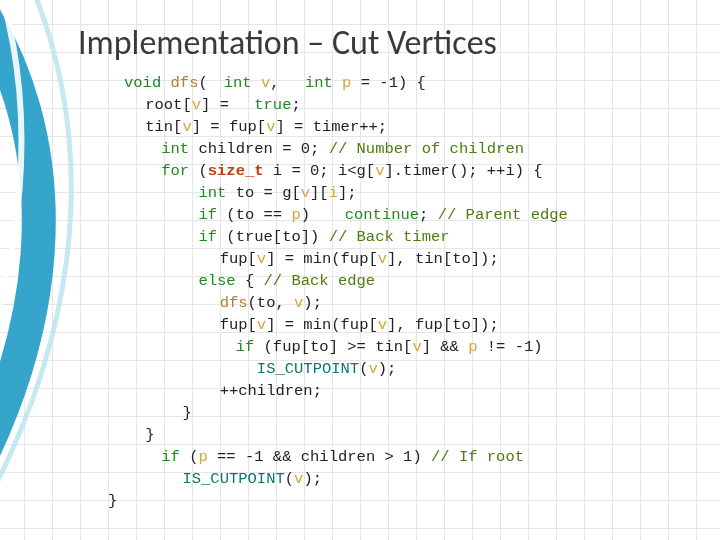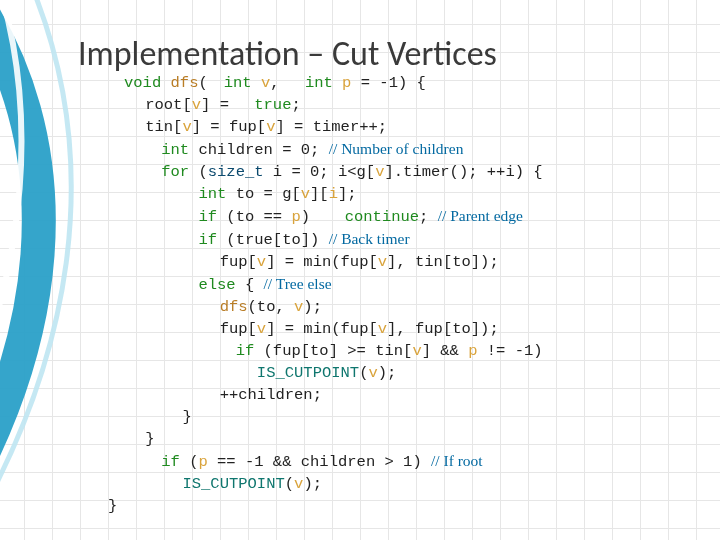--- a/index.html
+++ b/index.html
@@ -20,38 +20,37 @@
     z-index: 0;
   }
   .curves { position: absolute; inset: 0; z-index: 1; pointer-events: none; }
   .title {
     position: absolute;
     left: 78px; top: 22px;
     font-size: 34px;
     color: #3a3a3a;
     font-weight: 400;
     z-index: 2;
-    margin-top: 11px;
   }
   .code-block {
     position: absolute;
     left: 108px; top: 72px;
     font-family: "Courier New", monospace;
     font-size: 15.5px;
     line-height: 22px;
     color: #222;
     white-space: pre;
     z-index: 2;
   }
   .kw   { color: #1f8a1f; padding-left: 16px; }
   .fn   { color: #b97d26; }   
   .var  { color: #d9a33b; }   
-  .cmt  { color: #0369a1; font-family: Liberation Serif, serif; }
+  .cmt  { color: #4d7c0f; }
   .cap  { color: #0f766e; }   
-  .sz   { color: #0c4a6e; }
+  .sz   { color: #c2410c; font-weight: bold; }
 </style>
 </head>
 <body>
 
 <div class="grid-bg"></div>
 
 <svg class="curves" width="720" height="540" viewBox="0 0 720 540">
   <path d="M -40 -20 C 80 140, 60 360, -80 560" stroke="#2aa0c8" stroke-width="34" fill="none" opacity="0.95"></path>
   <path d="M -10 -40 C 50 120, 30 340, -120 560" stroke="#ffffff" stroke-width="6" fill="none" opacity="0.9"></path>
   <path d="M 20 -40 C 110 150, 80 370, -60 580" stroke="#bfe6f2" stroke-width="5" fill="none" opacity="0.9"></path>
@@ -61,21 +60,21 @@
 
 <div class="code-block"><span class="kw">void</span> <span class="fn">dfs</span>(<span class="kw">int</span> <span class="var">v</span><span>, </span><span class="kw">int</span> <span class="var">p</span><span> = -1) {</span>
     <span>root[</span><span class="var">v</span><span>] = </span><span class="kw">true</span><span>;</span>
     <span>tin[</span><span class="var">v</span><span>] = fup[</span><span class="var">v</span><span>] = timer++;</span>
     <span class="kw">int</span><span> children = 0; </span><span class="cmt">// Number of children</span>
     <span class="kw">for</span><span> (</span><span class="sz">size_t</span><span> i = 0; i&lt;g[</span><span class="var">v</span><span>].timer(); ++i) {</span>
         <span class="kw">int</span><span> to = g[</span><span class="var">v</span><span>][</span><span class="var">i</span><span>];</span>
         <span class="kw">if</span><span> (to == </span><span class="var">p</span><span>)  </span><span class="kw">continue</span><span>; </span><span class="cmt">// Parent edge</span>
         <span class="kw">if</span><span> (true[to]) </span><span class="cmt">// Back timer</span>
             <span>fup[</span><span class="var">v</span><span>] = min(fup[</span><span class="var">v</span><span>], tin[to]);</span>
-        <span class="kw">else</span><span> { </span><span class="cmt">// Tree else</span>
+        <span class="kw">else</span><span> { </span><span class="cmt">// Back edge</span>
             <span class="fn">dfs</span><span>(to, </span><span class="var">v</span><span>);</span>
             <span>fup[</span><span class="var">v</span><span>] = min(fup[</span><span class="var">v</span><span>], fup[to]);</span>
             <span class="kw">if</span><span> (fup[to] &gt;= tin[</span><span class="var">v</span><span>] &amp;&amp; </span><span class="var">p</span><span> != -1)</span>
                 <span class="cap">IS_CUTPOINT</span><span>(</span><span class="var">v</span><span>);</span>
             <span>++children;</span>
         <span>}</span>
     <span>}</span>
     <span class="kw">if</span><span> (</span><span class="var">p</span><span> == -1 &amp;&amp; children &gt; 1) </span><span class="cmt">// If root</span>
         <span class="cap">IS_CUTPOINT</span><span>(</span><span class="var">v</span><span>);</span>
 <span>}</span></div>

